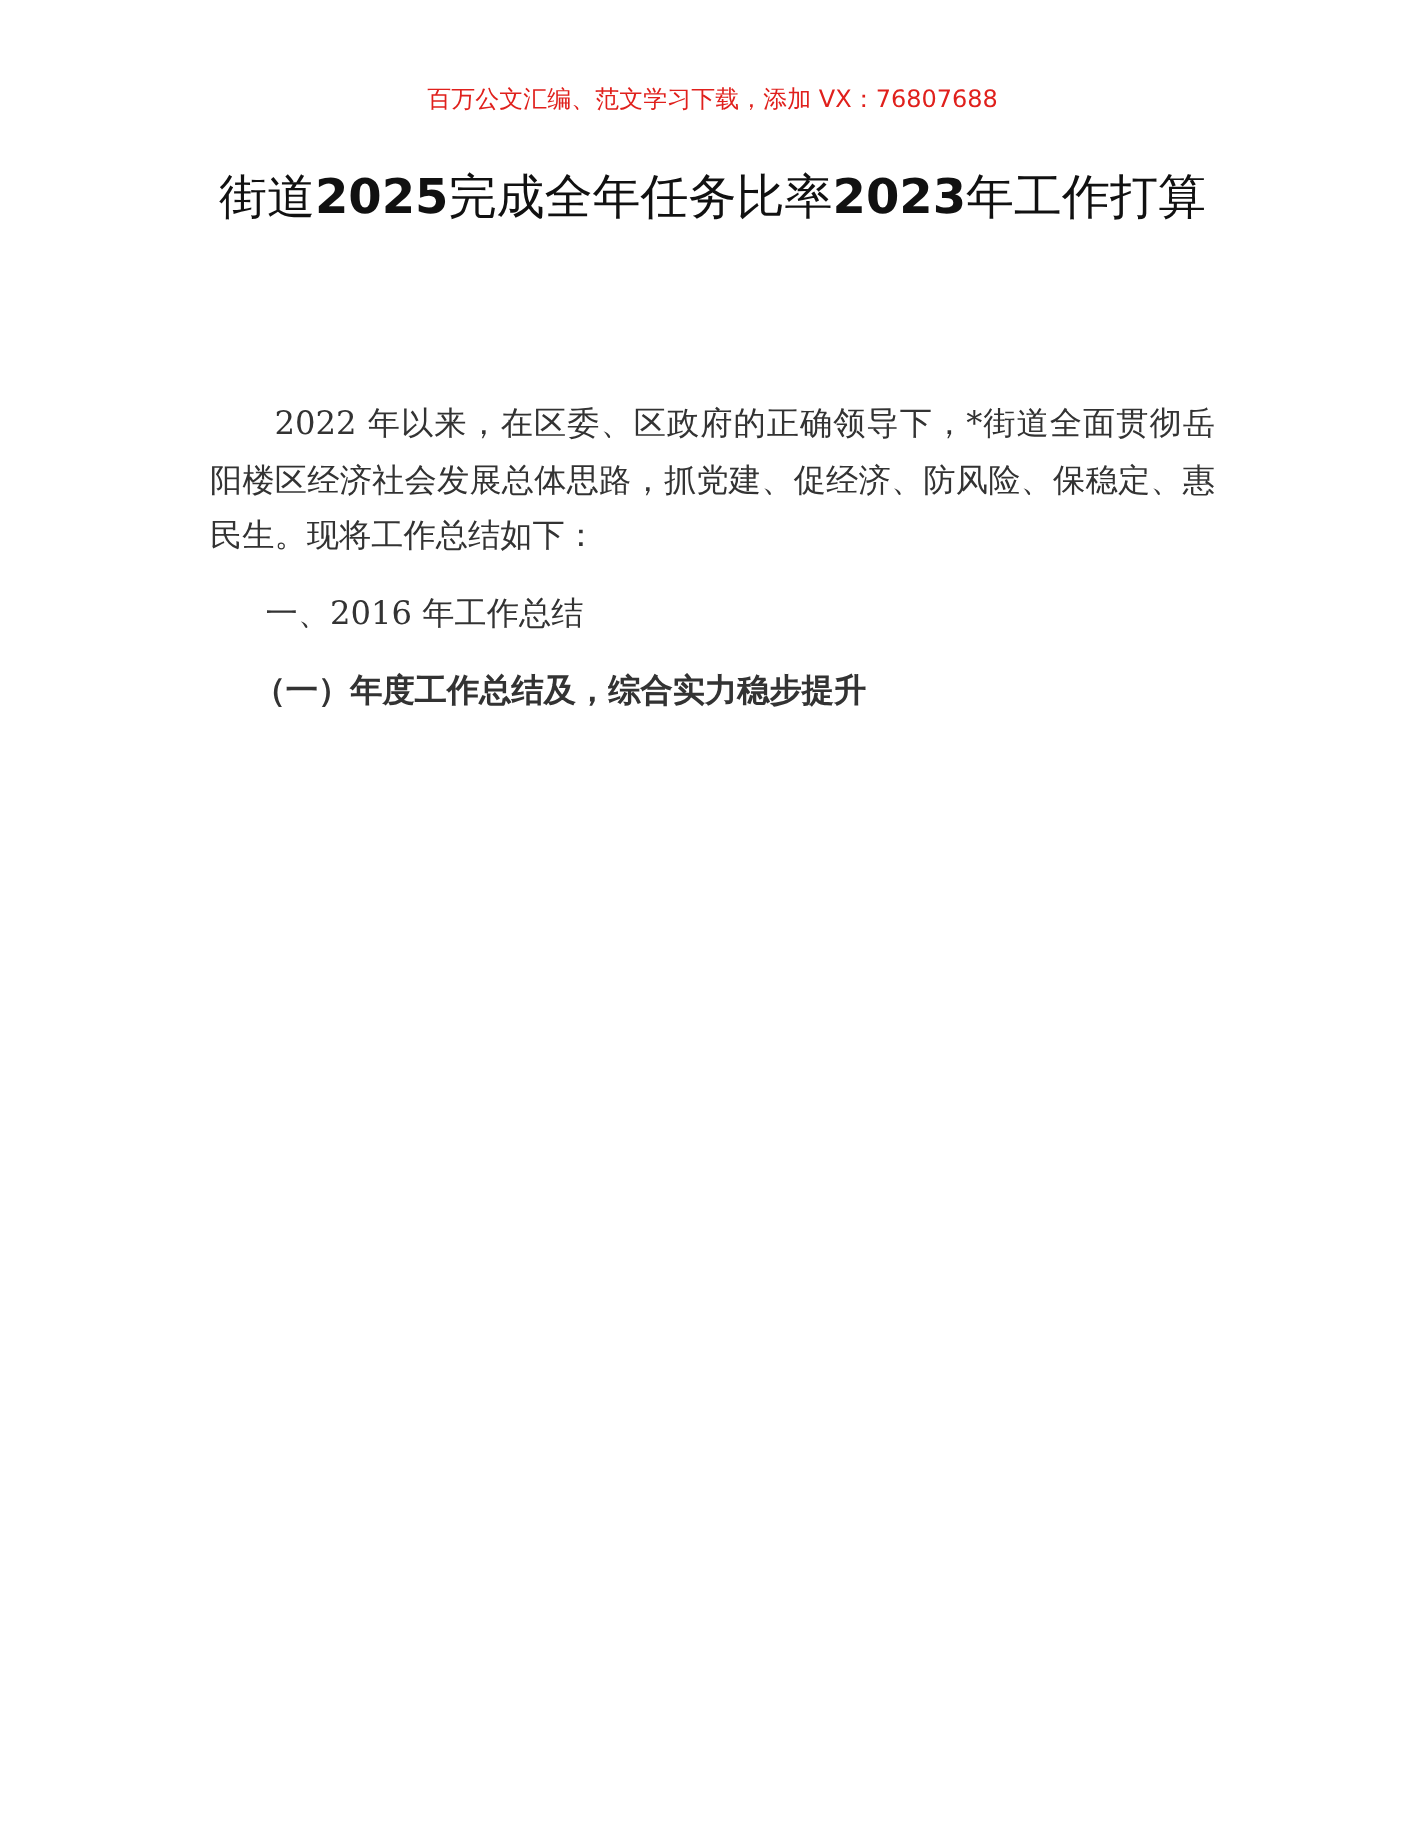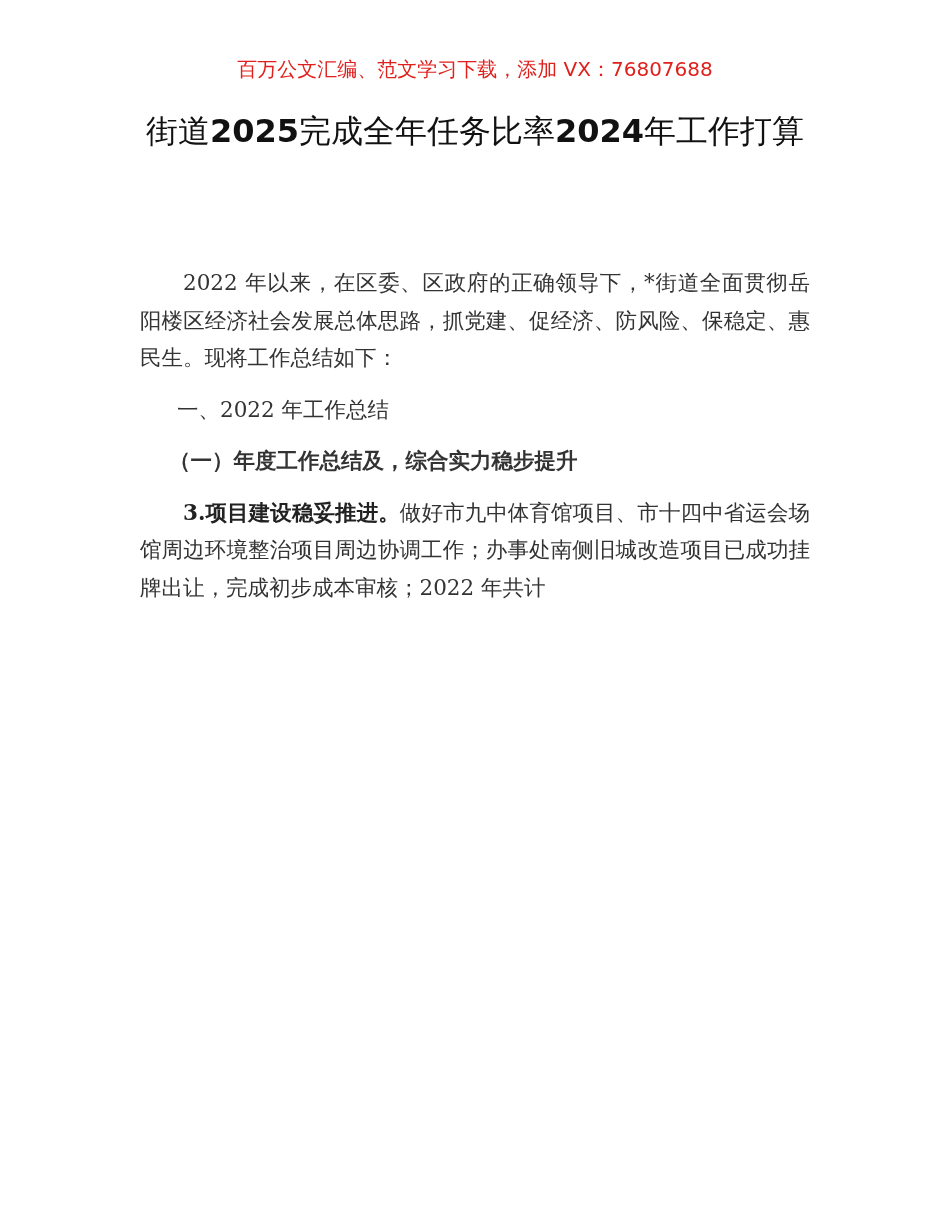--- a/index.html
+++ b/index.html
@@ -1,20 +1,20 @@
 <!DOCTYPE html>
 <html><head>
 <meta charset="utf-8">
 <style>
   html, body { margin: 0; padding: 0; background: #ffffff; }
   body { width: 950px; height: 1230px; position: relative; overflow: hidden; }
   .page { position: absolute; left: 0; top: 0; width: 950px; height: 1230px; background: #fff; }
   .watermark {
     position: absolute; left: 0; top: 56px; width: 950px; text-align: center;
-    font-family: "DejaVu Sans", sans-serif; font-size: 20px; color: #e0201c;
+    font-family: "DejaVu Sans", sans-serif; font-size: 16px; color: #e0201c;
     letter-spacing: 0px;
   }
   .title {
     position: absolute; left: 140px; top: 108px; width: 670px; text-align: center;
     font-family: "DejaVu Sans", sans-serif; font-size: 32px; line-height: 46px;
     color: #111; font-weight: normal;
   }
   .title b { font-weight: bold; }
   .body {
     position: absolute; left: 140px; top: 264px; width: 670px;
@@ -26,29 +26,26 @@
   .subheading { margin: 0 0 14px 0; text-indent: 29px; font-weight: bold; color: #333; }
   .lead { font-weight: bold; color: #222; }
 </style>
 </head>
 <body>
 
 <div class="page">
   <div class="watermark">百万公文汇编、范文学习下载，添加 VX：76807688</div>
 
   <div class="title">
-    <span>街道</span><b>2025</b><span>完成全年任务比率</span><b>2024</b><span>年工作打算</span>
+    <span>街道</span><b>2025</b><span>完成全年任务比率</span><b>2023</b><span>年工作打算</span>
   </div>
 
   <div class="body">
     <p class="para">2022 年以来，在区委、区政府的正确领导下，*街道全面贯彻岳阳楼区经济社会发展总体思路，抓党建、促经济、防风险、保稳定、惠民生。现将工作总结如下：</p>
 
-    <p class="heading">一、2022 年工作总结</p>
+    <p class="heading">一、2016 年工作总结</p>
 
     <p class="subheading">（一）年度工作总结及，综合实力稳步提升</p>
 
 
 
-    <p class="para">
-      <span class="lead">3.项目建设稳妥推进。</span><span>做好市九中体育馆项目、市十四中省运会场馆周边环境整治项目周边协调工作；办事处南侧旧城改造项目已成功挂牌出让，完成初步成本审核；2022 年共计</span>
-    </p>
   </div>
 </div>
 
 </body></html>

